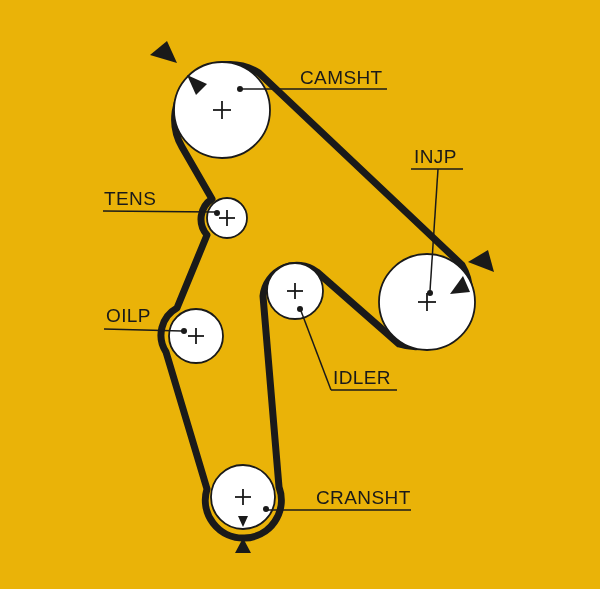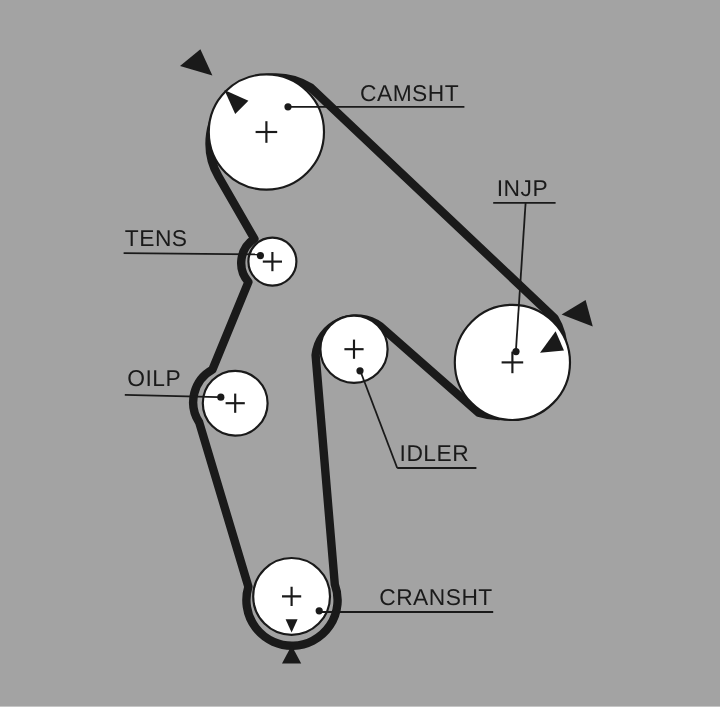--- a/index.html
+++ b/index.html
@@ -8,21 +8,21 @@
     background: #ffffff;
     width: 600px;
     height: 589px;
     overflow: hidden;
     font-family: "Liberation Sans", sans-serif;
   }
   .diagram-wrap {
     position: relative;
     width: 600px;
     height: 589px;
-    background: #a3a3a3;
+    background: #eab308;
   }
   svg { display: block; }
   .belt {
     fill: none;
     stroke: #1a1a1a;
     stroke-width: 7;
     stroke-linejoin: round;
   }
   .pulley {
     fill: #ffffff;

